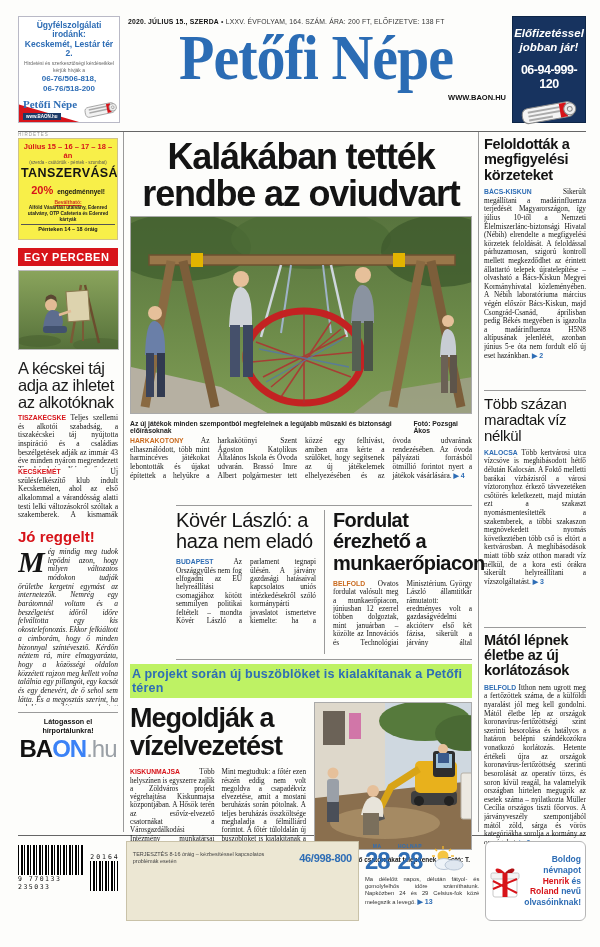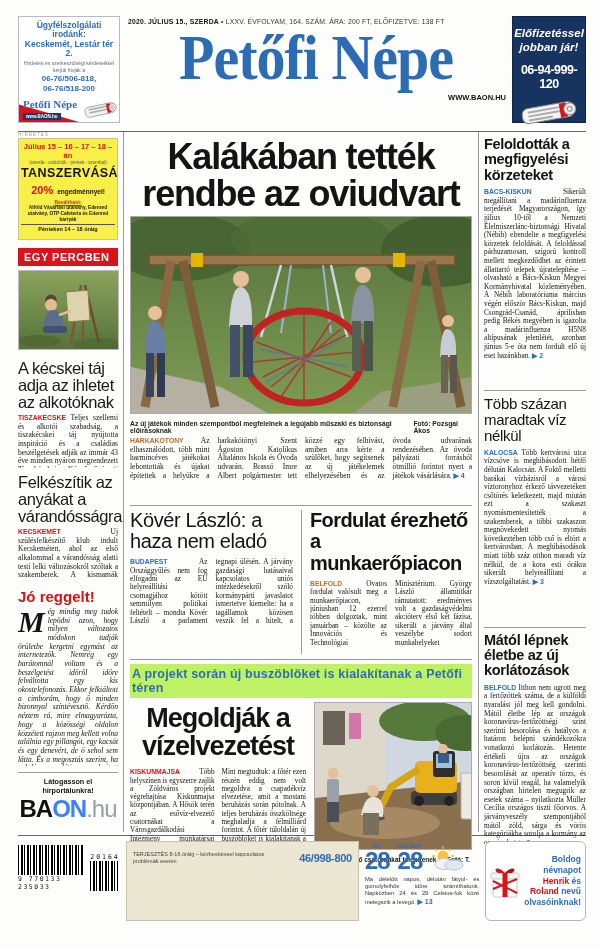--- a/index.html
+++ b/index.html
@@ -62,31 +62,31 @@
   .portal { border-top:1px solid #9a9a9a; margin-top:6px; padding-top:4px; text-align:center; }
   .portal .call { font:bold 7.2px "Liberation Sans", sans-serif; }
   .baon { font:900 24px/1 "Liberation Sans", sans-serif; letter-spacing:-1px; margin-top:2px; }
   .baon .ba { color:#111; } .baon .on { color:#3b82f6; } .baon .hu { color:#9aa0a6; font-weight:400; }
 
   
   .mainhl { font:800 36px/1.04 "Liberation Sans", sans-serif; letter-spacing:-1.2px; text-align:center; padding:6px 0 3px; }
   .mainphoto { border:1px solid #aaa; }
   .caprow { display:flex; justify-content:space-between; font:bold 6.8px "Liberation Sans", sans-serif; color:#222; padding:2px 0 3px; }
   .leadbody { font:7.5px/1.16 "Liberation Serif", serif; text-align:justify; column-count:4; column-gap:8px; height:64px; overflow:hidden; margin-bottom:4px; }
-  .duo { display:flex; border-top:1px solid #9a9a9a; border-bottom:1px solid #9a9a9a; padding:4px 0 5px; }
+  .duo { display:flex; border-top:1px solid #9a9a9a; border-bottom:1px solid #9a9a9a; padding:4px 0 5px;margin-left:46px; }
   .duo .dstory { width:50%; }
   .duo .dstory + .dstory { border-left:1px solid #9a9a9a; padding-left:8px; }
   .duo .dstory:first-child { padding-right:8px; }
   .hl-light { font:300 20px/1.08 "Liberation Sans", sans-serif; letter-spacing:-.4px; margin-bottom:5px; }
   .hl-bold  { font:800 20px/1.08 "Liberation Sans", sans-serif; letter-spacing:-.6px; margin-bottom:5px; }
   .dbody { font:7.3px/1.16 "Liberation Serif", serif; text-align:justify; column-count:2; column-gap:8px; height:74px; overflow:hidden; }
   .kicker { font:bold 12.5px "Liberation Sans", sans-serif; color:#2e6db5; letter-spacing:.2px; background:#bef264; padding:3px 2px; margin:4px 0; }
   .vizwrap { display:flex; gap:8px; }
   .vizleft { width:178px; }
-  .viz-hl { font:800 27px/1.05 "Liberation Sans", sans-serif; letter-spacing:-1px; margin:2px 0 8px;text-align:center; }
+  .viz-hl { font:800 27px/1.05 "Liberation Sans", sans-serif; letter-spacing:-1px; margin:2px 0 8px; }
   .vizbody { font:7.2px/1.15 "Liberation Serif", serif; text-align:justify; column-count:2; column-gap:7px; height:103px; overflow:hidden; }
   .vizright { flex:1; }
   .vizcap { font:bold 6.5px "Liberation Sans", sans-serif; padding-top:2px; display:flex; justify-content:space-between; }
 
   
   .rstory { padding:2px 0 6px; }
   .rstory + .rstory { border-top:1px solid #9a9a9a; }
   .r-hl-bold { font:bold 14.5px/1.06 "Liberation Sans", sans-serif; letter-spacing:-.3px; margin:3px 0 5px; }
   .r-hl-light { font:400 15px/1.06 "Liberation Sans", sans-serif; letter-spacing:-.3px; margin:3px 0 5px; }
   .rbody { font:7.3px/1.18 "Liberation Serif", serif; text-align:justify; overflow:hidden; }
@@ -237,21 +237,20 @@
       <div class="story">
         <div class="hl">A kécskei táj adja az ihletet az alkotóknak</div>
         <div class="body" style="height:54px">
           <span class="tag red">TISZAKÉCSKE</span>
           <span>Teljes szellemi és alkotói szabadság, a tiszakécskei táj nyújtotta inspiráció és a családias beszélgetések adják az immár 43 éve minden nyáron megrendezett Tiszakécskei Képzőművészeti Alkotótábor lelkét, vélik a meghívott művészek.</span>
           
         </div>
       </div>
 
       <div class="story">
-        <div class="hl">Felkészítik az anyákat a várandósságra</div>
         <div class="body" style="height:52px">
           <span class="tag red">KECSKEMÉT</span>
           <span>Új szülésfelkészítő klub indult Kecskeméten, ahol az első alkalommal a várandósság alatti testi lelki változásokról szóltak a szakemberek. A kismamák mellett kitértek az apákban végbemenő folyamatokra is.</span>
           
         </div>
       </div>
 
       <div>
         <div class="jr-title">Jó reggelt!</div>
         <div class="jrbody">

